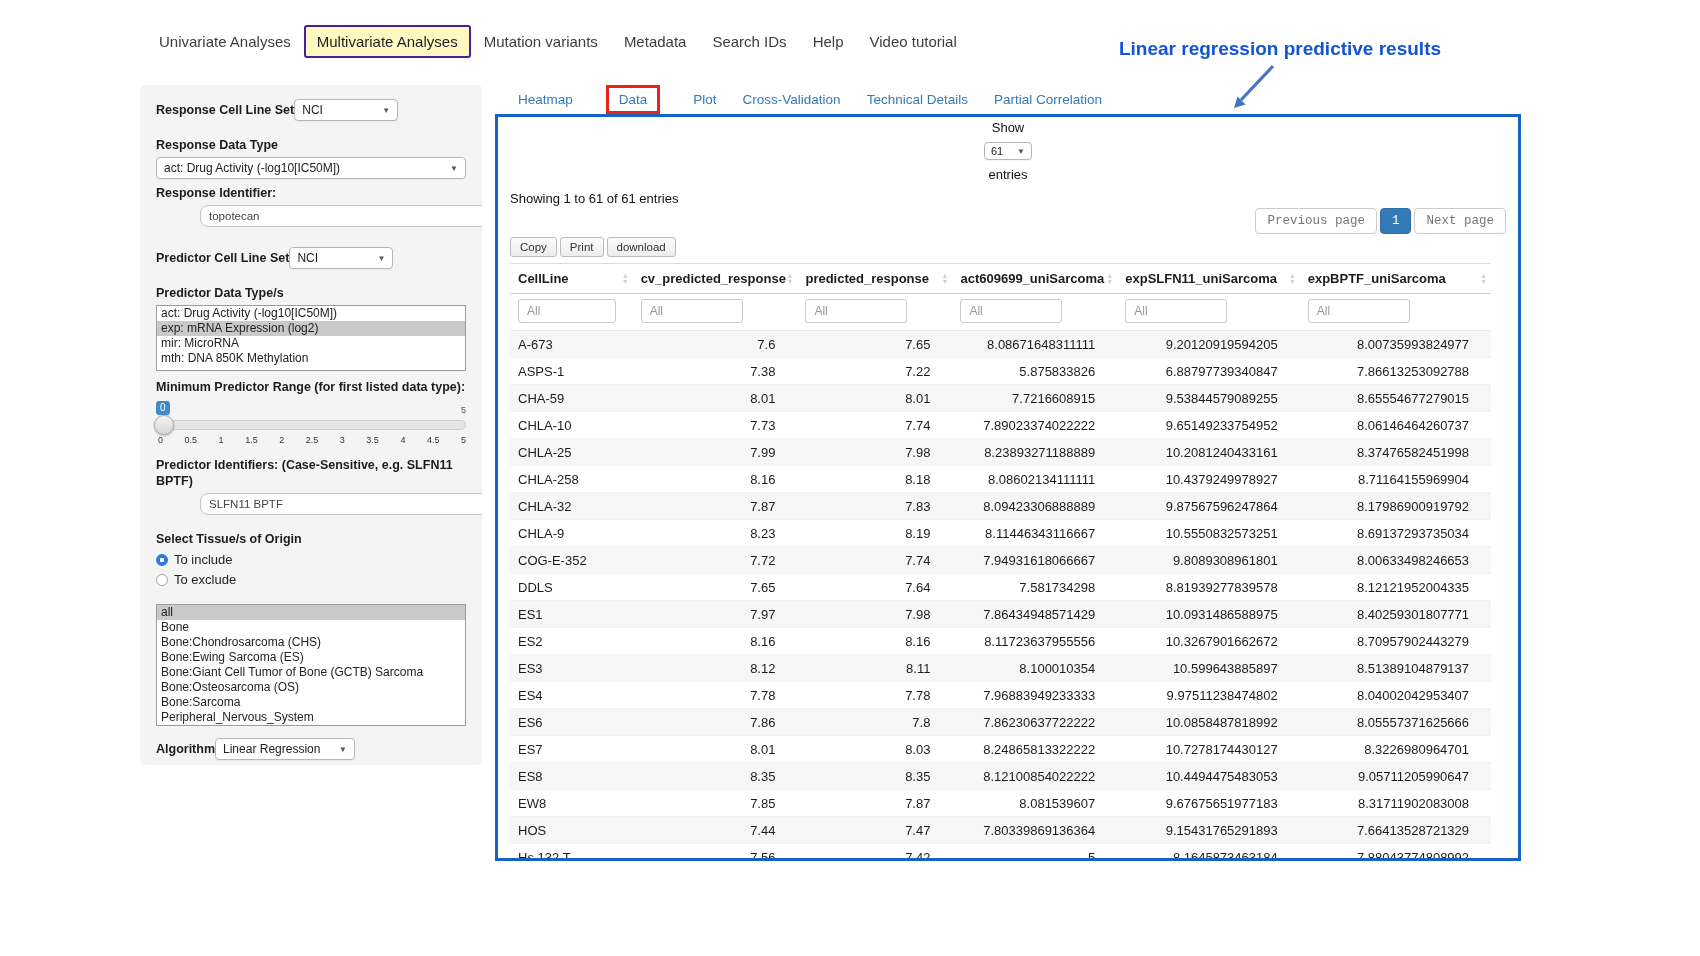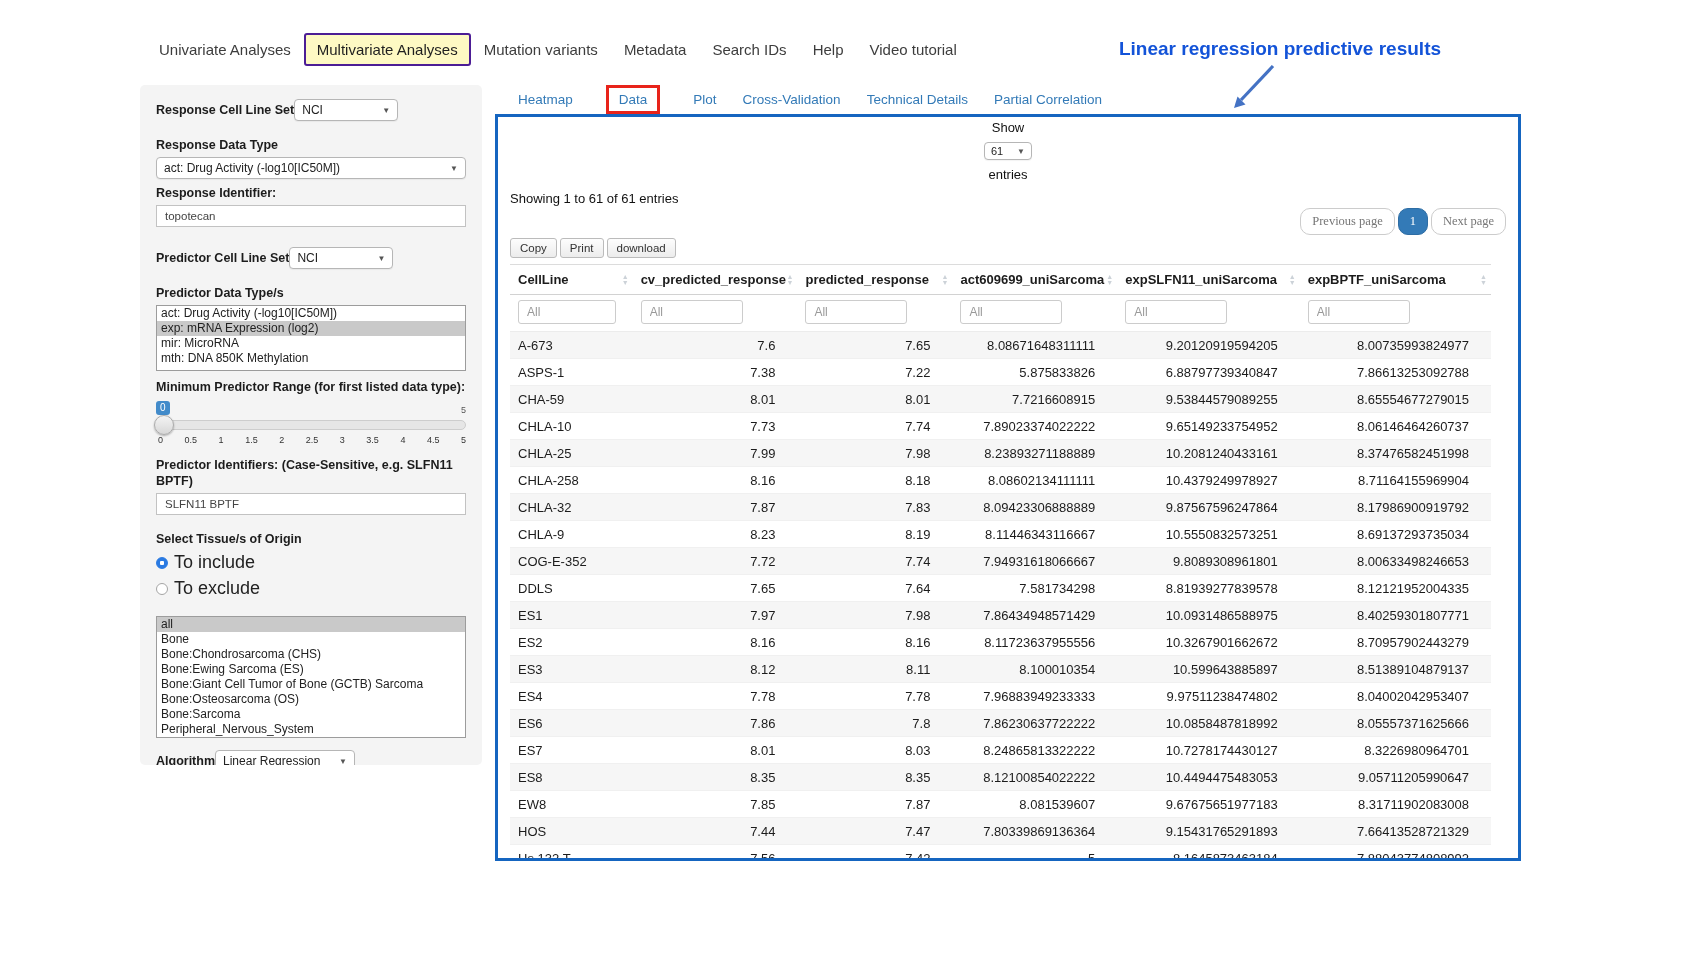--- a/index.html
+++ b/index.html
@@ -1,64 +1,64 @@
 <!DOCTYPE html>
 <html><head>
 <meta charset="utf-8">
 <style>
   html,body{margin:0;padding:0;}
   body{width:1700px;height:956px;position:relative;background:#fff;font-family:"Liberation Sans",sans-serif;overflow:hidden;color:#222;}
 
   
-  .topnav{position:absolute;left:146px;top:33px;display:flex;align-items:flex-end;font-size:15px;color:#3d3d3d;}
+  .topnav{position:absolute;left:146px;top:25px;display:flex;align-items:flex-end;font-size:15px;color:#3d3d3d;}
   .nav-item{padding:8px 13px;cursor:pointer;white-space:nowrap;}
   .nav-item.active{border:2px solid #4c1d95;background:#fef9c3;border-radius:3px;color:#1f1f1f;padding:6px 11px;}
 
   
   .annotation-title{position:absolute;left:1060px;top:38px;width:440px;text-align:center;font-weight:bold;font-size:19px;color:#1353d8;}
   .annotation-arrow{position:absolute;left:1226px;top:60px;}
 
   
   .sidebar{position:absolute;left:140px;top:85px;width:342px;height:680px;background:#f4f4f4;border-radius:5px;padding:14px 16px;box-sizing:border-box;overflow:hidden;}
   .lbl{font-size:12.5px;font-weight:bold;color:#1c1c1c;margin:0 0 4px;line-height:16px;}
   .inline-row{display:flex;align-items:center;}
   .sel{display:inline-flex;align-items:center;justify-content:space-between;background:#fff;border:1px solid #b6b6b6;border-radius:4px;padding:3px 7px;font-size:12px;color:#222;cursor:pointer;box-sizing:border-box;box-shadow:0 1px 1px rgba(0,0,0,0.05);}
   .sel .caret{color:#555;font-size:8px;margin-left:8px;}
   .sel.block{display:flex;width:100%;}
-  .txt{display:block;background:#fff;border:1px solid #c2c2c2;border-radius:0;padding:4px 8px;font-size:11.5px;color:#444;width:100%;box-sizing:border-box;font-family:inherit;}
+  .txt{display:block;background:#fff;border:1px solid #c2c2c2;border-radius:8px;padding:4px 8px;font-size:11.5px;color:#444;width:100%;box-sizing:border-box;font-family:inherit;margin-left:44px;}
   .listbox{background:#fff;border:1px solid #9c9c9c;font-size:12px;color:#222;overflow:hidden;}
   .listbox .opt{padding:0 4px;line-height:15px;white-space:nowrap;cursor:pointer;}
   .listbox .opt.selected{background:#c9c9c9;}
   .spacer6{height:6px}.spacer8{height:8px}.spacer12{height:12px}.spacer16{height:16px}.spacer20{height:20px}
 
   
   .slider{position:relative;height:48px;margin-top:6px;}
   .slider .val-badge{position:absolute;left:0;top:0;background:#428bca;color:#fff;font-size:10px;line-height:14px;padding:0 4px;border-radius:3px;}
   .slider .max-label{position:absolute;right:0;top:4px;font-size:9px;color:#555;}
   .slider .track{position:absolute;left:0;right:0;top:19px;height:8px;background:#e6e6e6;border:1px solid #cdcdcd;border-radius:5px;}
   .slider .handle{position:absolute;left:-2px;top:14px;width:18px;height:18px;border-radius:50%;background:linear-gradient(#f4f4f4,#d7d7d7);border:1px solid #ababab;box-shadow:0 1px 2px rgba(0,0,0,0.3);cursor:pointer;}
   .slider .ticks{position:absolute;left:2px;right:0;top:34px;display:flex;justify-content:space-between;font-size:9px;color:#333;}
 
   
-  .radio-row{display:flex;align-items:center;gap:6px;font-size:18px;color:#222;margin:5px 0;cursor:pointer;}
+  .radio-row{display:flex;align-items:center;gap:6px;font-size:13px;color:#222;margin:5px 0;cursor:pointer;}
   .radio{width:12px;height:12px;border:1px solid #a5a5a5;border-radius:50%;background:#fff;flex:0 0 auto;box-sizing:border-box;}
   .radio.checked{border-color:#2a7ae2;background:radial-gradient(circle,#fff 0 2px,#2a7ae2 2.5px);}
 
   
   .main-tabs{position:absolute;left:505px;top:84px;display:flex;align-items:center;font-size:13.5px;}
   .mtab{color:#337ab7;padding:8px 13px;cursor:pointer;white-space:nowrap;}
   .mtab.red-boxed{border:3px solid #e8231a;padding:4px 10px;margin:0 20px;}
 
   
   .panel{position:absolute;left:495px;top:114px;width:1026px;height:747px;box-sizing:border-box;border:3px solid #1565c0;background:#fff;padding:2px 12px 0;overflow:hidden;}
   .show-row{display:flex;align-items:center;gap:7px;font-size:13px;margin-top:1px;color:#111;flex-direction:column;}
   .sel.small{padding:2px 6px;font-size:11px;}
   .showing-row{font-size:13px;color:#111;margin-top:9px;}
   .pagination{display:flex;justify-content:flex-end;margin-top:2px;}
-  .pg-btn{border:1px solid #ccc;background:#fff;color:#767676;font-size:12.5px;padding:5px 11px;cursor:pointer;font-family:Liberation Serif, serif;margin-left:3px;border-radius:10px;}
+  .pg-btn{border:1px solid #ccc;background:#fff;color:#767676;font-size:12.5px;padding:5px 11px;cursor:pointer;font-family:Liberation Mono, monospace;margin-left:3px;border-radius:4px;}
   .pg-btn.current{background:#337ab7;border-color:#2e6da4;color:#fff;padding:5px 11px;}
   .export-row{margin-top:3px;}
   .exp-btn{border:1px solid #bbb;background:linear-gradient(#fdfdfd,#ececec);color:#333;font-size:11.5px;padding:3px 9px;margin-right:3px;border-radius:3px;cursor:pointer;font-family:inherit;}
 
   table.data{width:98.5%;border-collapse:collapse;table-layout:fixed;margin-top:6px;font-size:13px;color:#1c1c1c;}
   table.data thead th{text-align:left;font-weight:bold;padding:7px 8px;border-top:1px solid #dcdcdc;border-bottom:1px solid #d2d2d2;position:relative;white-space:nowrap;font-size:13px;}
   .sort{position:absolute;right:4px;top:50%;transform:translateY(-50%);display:flex;flex-direction:column;font-size:7px;line-height:6px;color:#ccd2d8;cursor:pointer;}
   table.data tr.filters th{padding:5px 8px 7px;border-bottom:1px solid #ececec;font-weight:normal;}
   .flt{width:102px;max-width:92%;border:1px solid #ccc;border-radius:3px;padding:4px 8px;font-size:12px;color:#999;background:#fff;box-sizing:border-box;font-family:inherit;}
   table.data tbody td{padding:5.5px 8px;border-top:1px solid #f0f0f0;white-space:nowrap;overflow:hidden;line-height:15px;}

